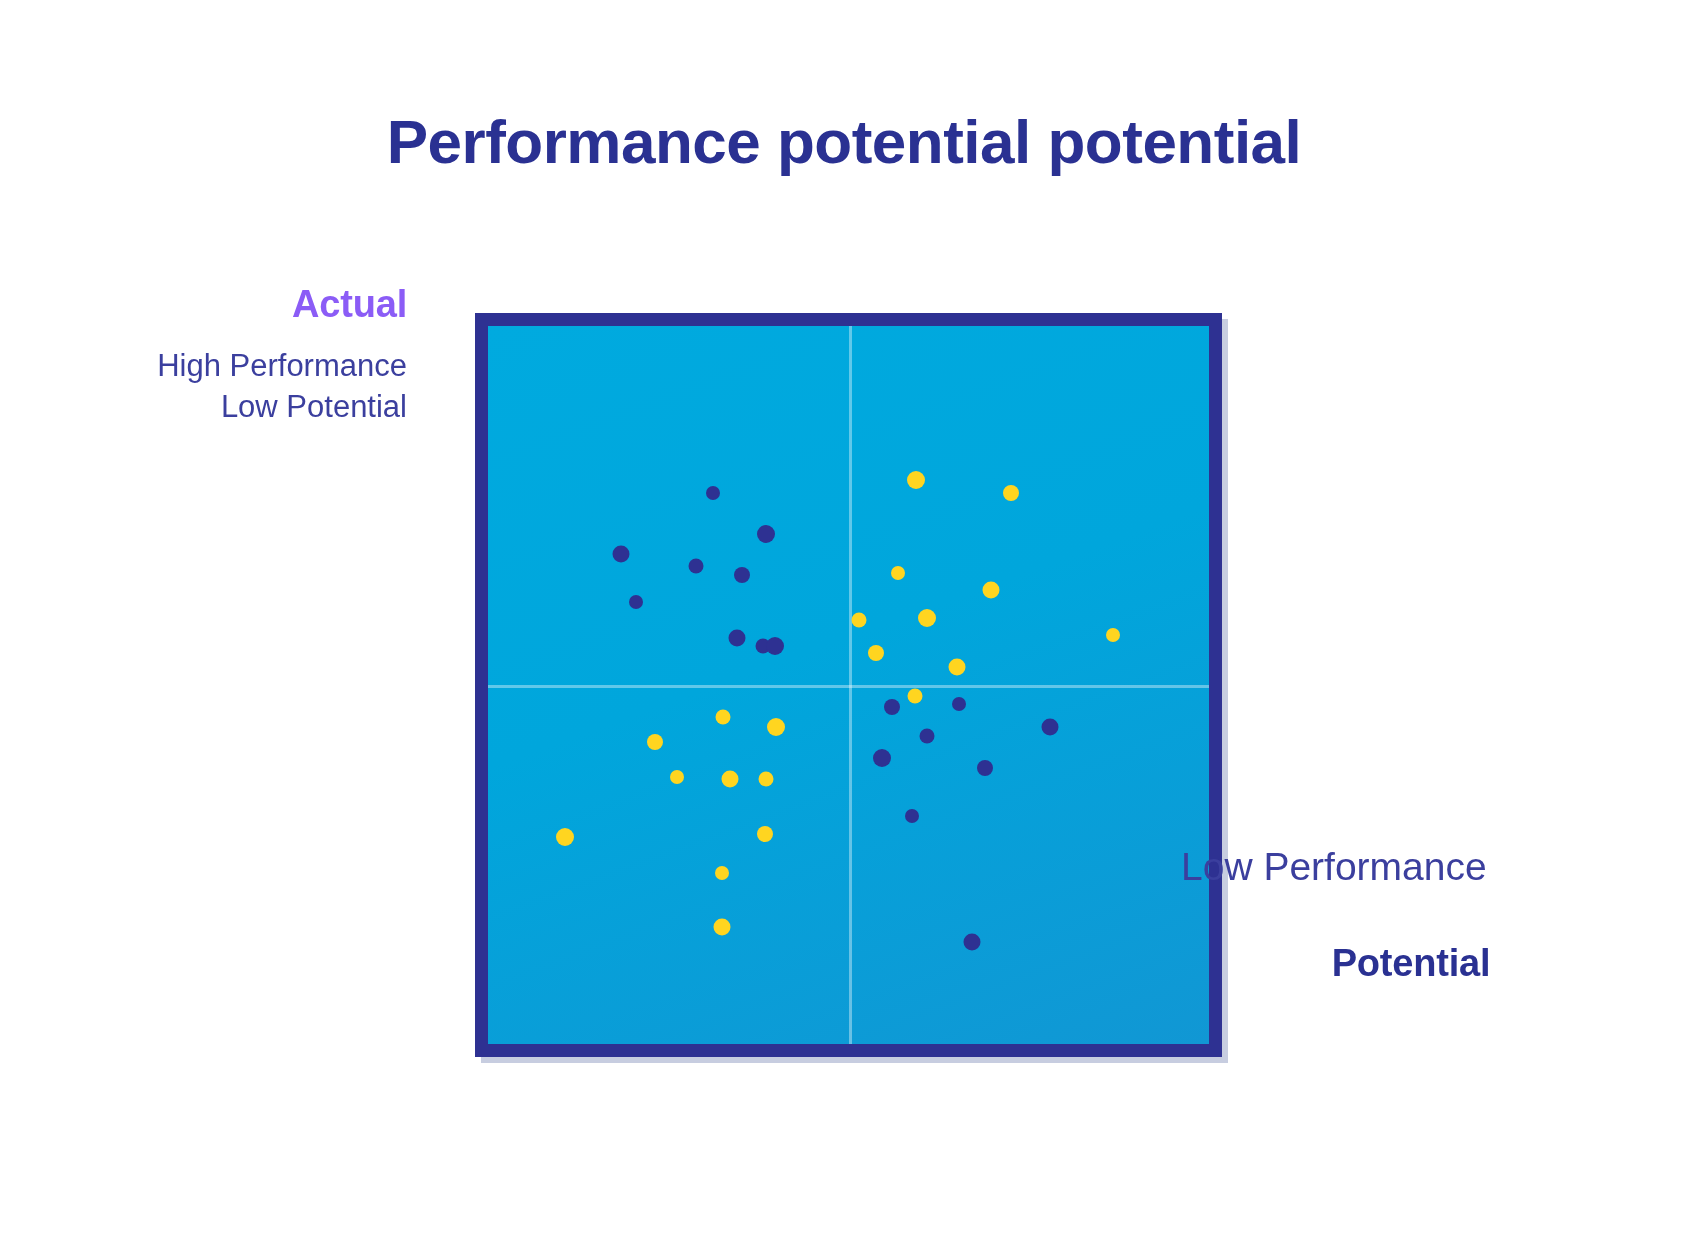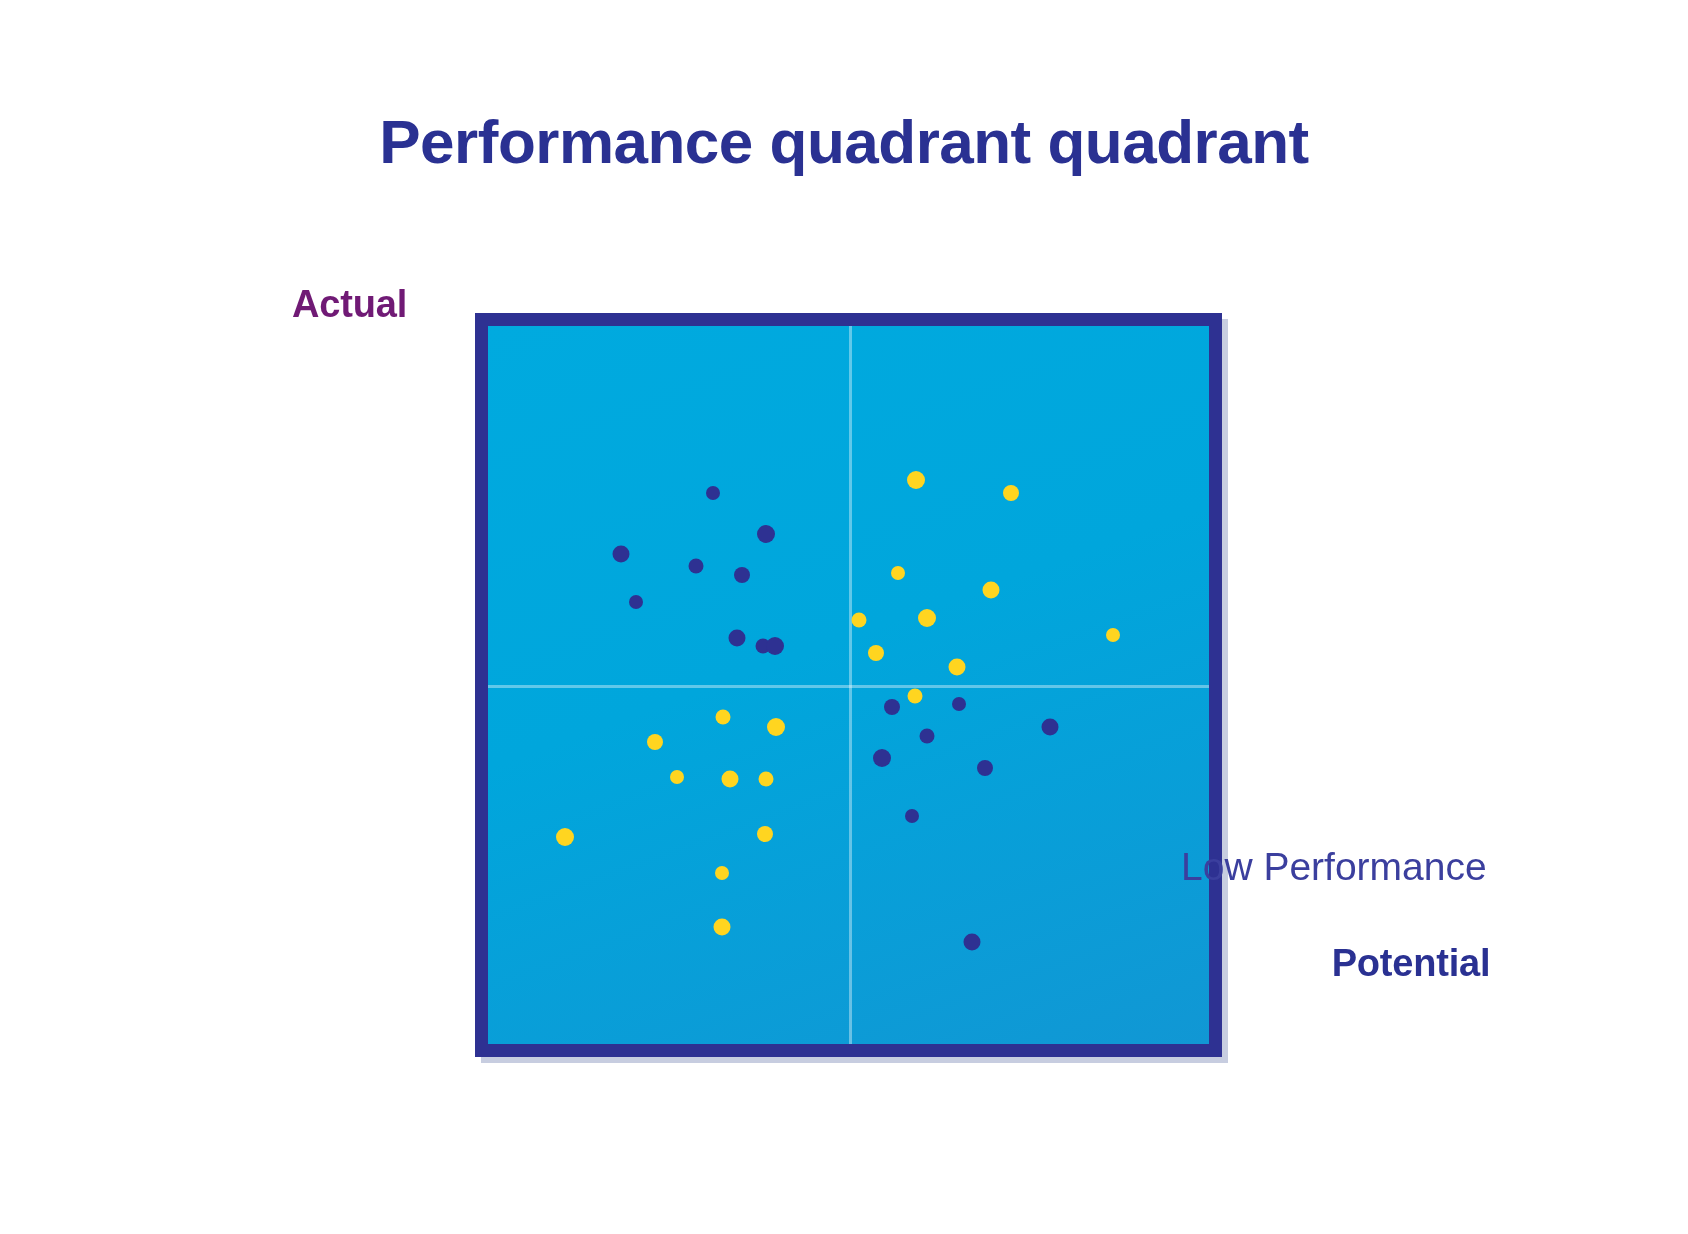--- a/index.html
+++ b/index.html
@@ -80,21 +80,21 @@
 
   
   #actual-axis-label {
     position: absolute;
     left: 0px;
     top: 283px;
     width: 407px;
     text-align: right;
     font-size: 38px;
     font-weight: bold;
-    color: #701a75;
+    color: #8b5cf6;
     letter-spacing: -0.2px;
   }
   #top-left-caption {
     position: absolute;
     left: 0px;
     top: 346px;
     width: 407px;
     text-align: right;
     font-size: 31px;
     font-weight: normal;
@@ -121,25 +121,27 @@
     font-size: 38px;
     font-weight: bold;
     color: #2a3192;
     letter-spacing: -0.2px;
   }
   .caption-line { display: block; }
 </style>
 </head>
 <body>
 
-<div id="chart-title">Performance quadrant quadrant</div>
+<div id="chart-title">Performance potential potential</div>
 
 <div id="actual-axis-label">Actual</div>
 
 <div id="top-left-caption">
+  <span class="caption-line">High Performance</span>
+  <span class="caption-line">Low Potential</span>
 </div>
 
 <div id="quadrant-box">
   <div id="plot-area">
     <div class="divider-v" style="left:50%;"></div>
     <div class="divider-h" style="top:50%;"></div>
   <div class="dot navy" style="left: 31.2%; top: 23.3%; width: 14px; height: 14px;"></div>
       <div class="dot navy" style="left: 18.5%; top: 31.7%; width: 17px; height: 17px;"></div>
       <div class="dot navy" style="left: 28.8%; top: 33.4%; width: 15px; height: 15px;"></div>
       <div class="dot navy" style="left: 38.6%; top: 28.9%; width: 18px; height: 18px;"></div>

